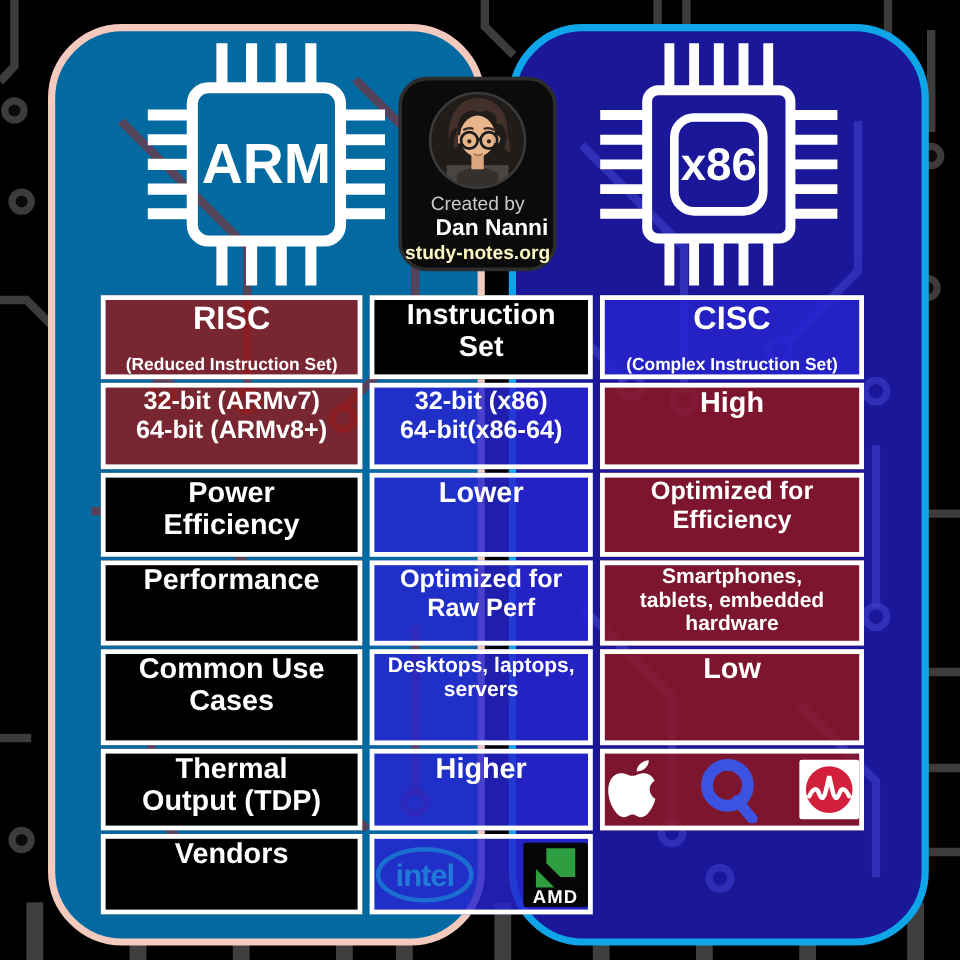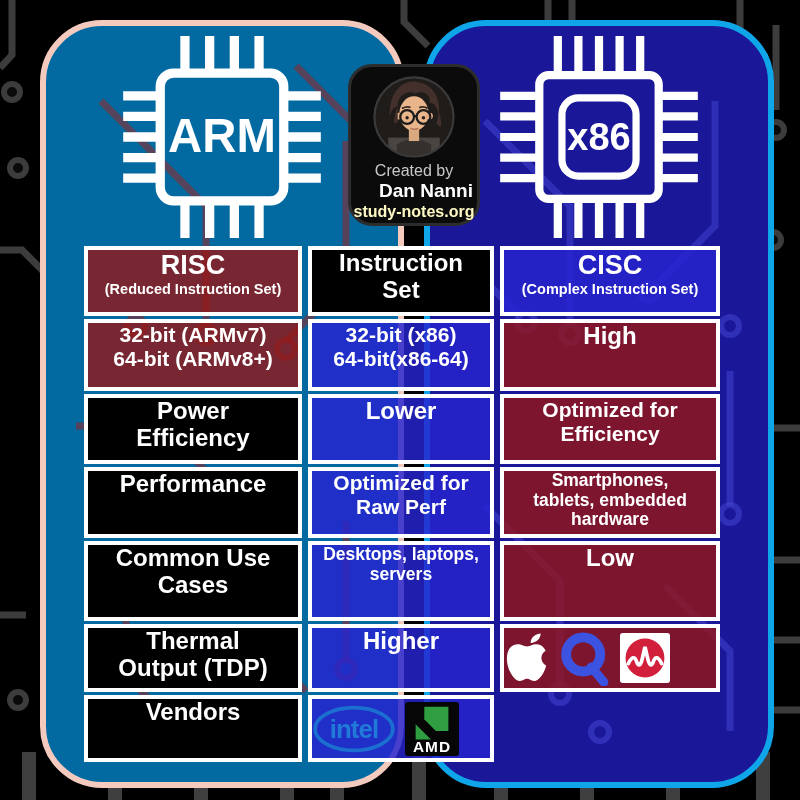--- a/index.html
+++ b/index.html
@@ -11,35 +11,35 @@
   #bg-circuit{position:absolute;inset:0;z-index:0;}
 
   
   .panel{position:absolute;top:20px;height:756px;border-radius:62px;z-index:1;overflow:hidden;}
   #arm-panel{left:40px;width:352px;background:#0369a1;border:6px solid #f4cabe;}
   #x86-panel{left:424px;width:338px;background:#1a1898;border:6px solid #0ea5e9;}
   .panel-circuit{position:absolute;inset:0;}
   .chip{position:absolute;top:6px;left:50%;transform:translateX(-50%);}
 
   
-  #credit-badge{position:absolute;left:348px;top:64px;width:132px;height:162px;
+  #credit-badge{position:absolute;left:332px;top:64px;width:132px;height:162px;
     background:#0b0b0b;border:3px solid #2d2d2d;border-radius:24px;z-index:3;
     display:flex;flex-direction:column;align-items:center;box-sizing:border-box;padding-top:7px;}
   #credit-badge .avatar{width:92px;height:92px;}
   .credit-line1{font-size:16px;color:#c9c9c9;margin-top:2px;line-height:1.15;}
   .credit-line2{font-size:19px;color:#fff;font-weight:bold;line-height:1.15;margin-left:24px;}
   .credit-line3{font-size:16px;color:#fef9c3;font-weight:bold;line-height:1.3;}
 
   
   #comparison-table{position:absolute;left:84px;top:246px;z-index:2;display:grid;
     grid-template-columns:218px 186px 220px;
     grid-template-rows:70px 72px 70px 71px 80px 68px 67px;
     column-gap:6px;row-gap:3px;}
   .cell{border:4px solid #fff;box-sizing:border-box;display:flex;flex-direction:column;
-    align-items:center;justify-content:flex-start;color:#fff;text-align:center;line-height:1.12;}
+    align-items:center;justify-content:space-between;color:#fff;text-align:center;line-height:1.12;}
   .cell div{white-space:pre-line;}
   .c-arm{background:rgba(150,21,21,0.80);}
   .c-mid{background:#000;}
   .c-x86{background:rgba(38,36,206,0.84);}
   .fs-lg{font-size:27px;font-weight:bold;}
   .fs-md{font-size:24px;font-weight:bold;}
   .fs-sm{font-size:21px;font-weight:bold;}
   .fs-xs{font-size:17.5px;font-weight:bold;}
   .fs-sub{font-size:14.5px;font-weight:bold;margin-top:1px;}
   .logo-row{flex-direction:row;gap:9px;}

